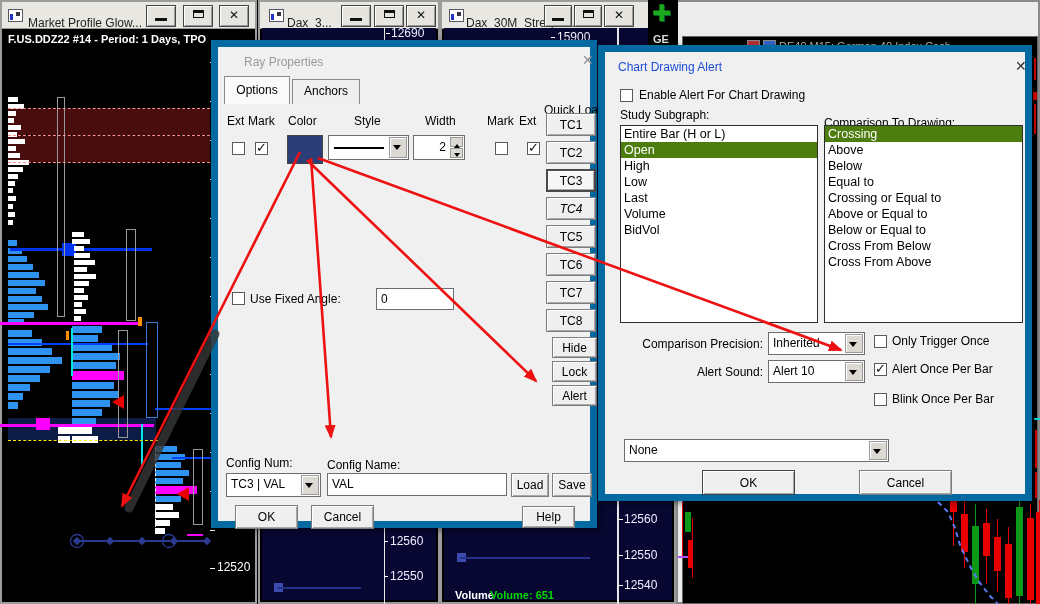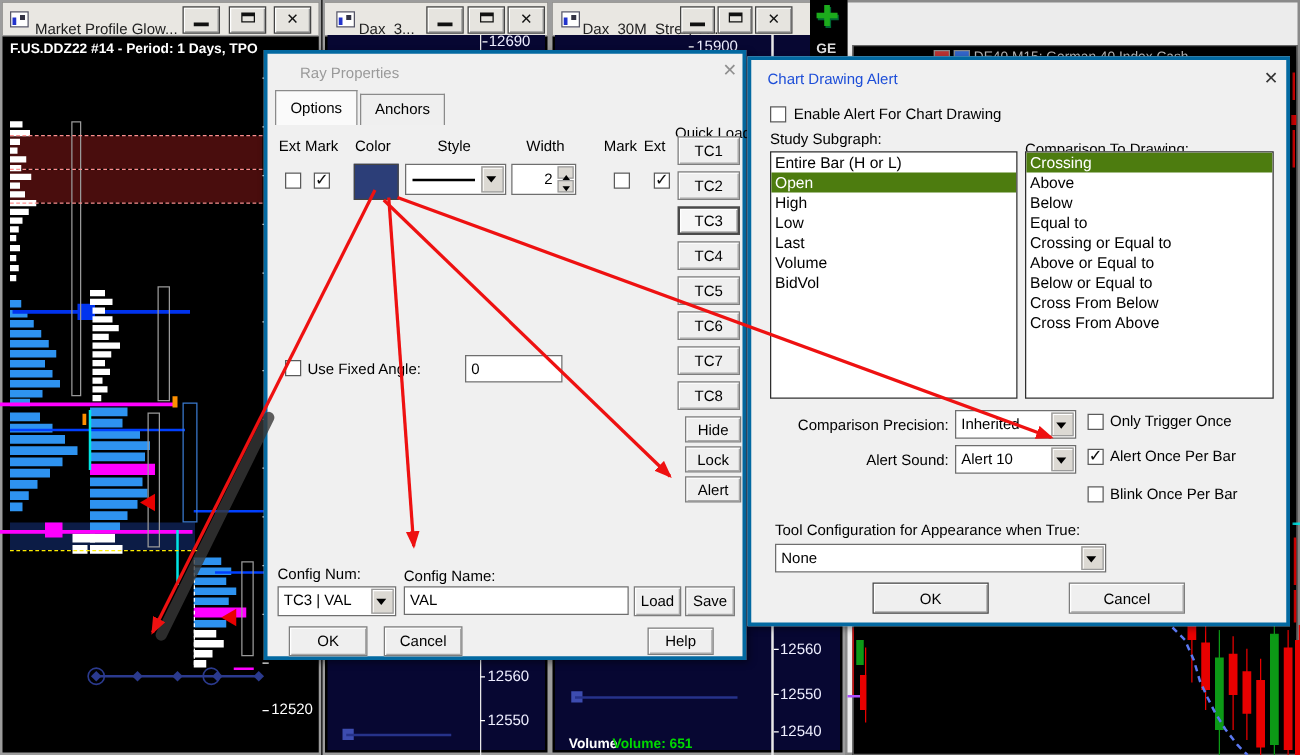--- a/index.html
+++ b/index.html
@@ -33,21 +33,21 @@
   .plus-glyph{position:absolute;font-size:23px;font-weight:bold;color:#1cab1c;text-shadow:1px 1px 0 #063}
   .ge-label{position:absolute;font-size:11px;font-weight:bold;color:#ddd}
   
   #decor{position:absolute;left:0;top:0;width:1040px;height:604px;z-index:5;pointer-events:none}
   .plabel{position:absolute;font-size:12px;color:#eef;white-space:nowrap}
   .vol-w{position:absolute;font-size:11px;font-weight:bold;color:#fff}
   .vol-g{position:absolute;font-size:11px;font-weight:bold;color:#00d800}
   .slider-handle{position:absolute;width:9px;height:9px;background:#3d4cb0}
   .tri{position:absolute;width:0;height:0;border-top:7px solid transparent;border-bottom:7px solid transparent;border-right:12px solid #e80000}
   
-  .dlg{position:absolute;background:#f0f0f0;border:3px solid #0369a1;box-shadow:2px 2px 6px rgba(0,0,0,.45);box-sizing:border-box}
+  .dlg{position:absolute;background:#f0f0f0;border:7px solid #0369a1;box-shadow:2px 2px 6px rgba(0,0,0,.45);box-sizing:border-box}
   #dlg-ray{left:211px;top:40px;width:386px;height:488px;z-index:10}
   #dlg-alert{left:598px;top:45px;width:434px;height:456px;z-index:11}
   .dlg-title{position:absolute;left:13px;top:8px;font-size:12px;color:#1d4ed8}
   .dlg-title.gray{color:#9a9a9a;left:26px}
   .dlg-x{position:absolute;font-size:14px;color:#333;cursor:default}
   .dlg-x.gray{color:#8f8f8f}
   .tab{position:absolute;background:#efefef;border:1px solid #8a8a8a;border-bottom:none;text-align:center;font-size:12px;line-height:23px}
   .tab.active{background:#fafafa;line-height:26px}
   .lbl{position:absolute;font-size:12px;color:#000;white-space:nowrap}
   .center{text-align:center}
@@ -352,21 +352,21 @@
         <i class="sd"></i>
       </span>
   </div>
   <span class="cb" style="left:277px;top:95px"></span>
   <span class="cb checked" style="left:309px;top:95px"></span>
 
   <div id="tc-col" style="position:absolute;left:328px;top:0;width:50px;height:340px">
       <div class="btn tcb" style="top: 66px;">TC1</div>
       <div class="btn tcb" style="top: 94px;">TC2</div>
       <div class="btn tcb tc-active" style="top: 122px;">TC3</div>
-      <div class="btn tcb" style="top: 150px;">TC4</div>
+      <div class="btn tcb" style="top: 150px; font-style: italic;">TC4</div>
       <div class="btn tcb" style="top: 178px;">TC5</div>
       <div class="btn tcb" style="top: 206px;">TC6</div>
       <div class="btn tcb" style="top: 234px;">TC7</div>
       <div class="btn tcb" style="top: 262px;">TC8</div>
     </div>
   <div class="btn" style="left:334px;top:290px;width:45px;height:21px">Hide</div>
   <div class="btn" style="left:334px;top:314px;width:45px;height:21px">Lock</div>
   <div class="btn" style="left:334px;top:338px;width:45px;height:21px">Alert</div>
 
   <span class="cb" style="left:14px;top:245px"></span>
@@ -431,21 +431,20 @@
   <div class="combo" style="left:163px;top:308px;width:97px;height:23px">
     <span class="cval">Alert 10</span>
     <span class="carr"></span>
   </div>
   <span class="cb checked" style="left:269px;top:311px"></span>
   <div class="lbl" style="left:287px;top:310px">Alert Once Per Bar</div>
 
   <span class="cb" style="left:269px;top:341px"></span>
   <div class="lbl" style="left:287px;top:340px">Blink Once Per Bar</div>
 
-  <div class="lbl" style="left:19px;top:369px">Tool Configuration for Appearance when True:</div>
   <div class="combo" style="left:19px;top:387px;width:265px;height:23px">
     <span class="cval">None</span>
     <span class="carr"></span>
   </div>
 
   <div class="btn" style="left:97px;top:418px;width:93px;height:25px;border-color:#444">OK</div>
   <div class="btn" style="left:254px;top:418px;width:93px;height:25px">Cancel</div>
 </div>
 
 <svg id="overlay" width="1040" height="604">

